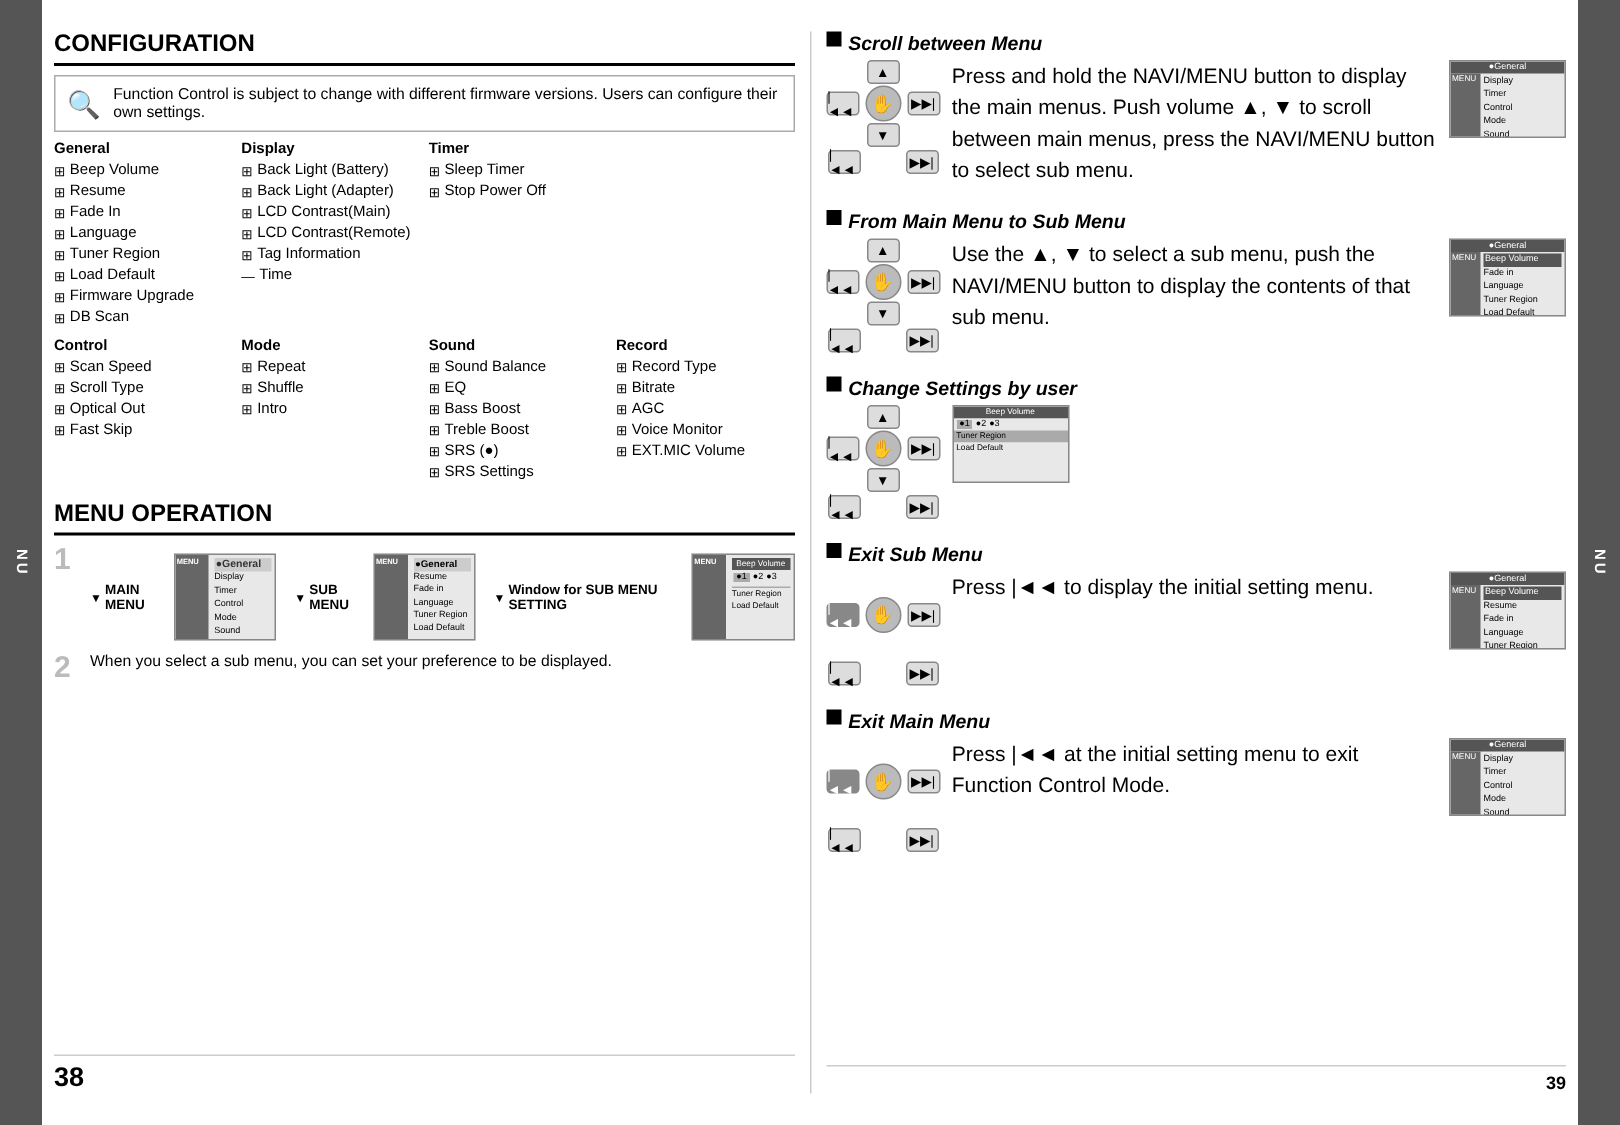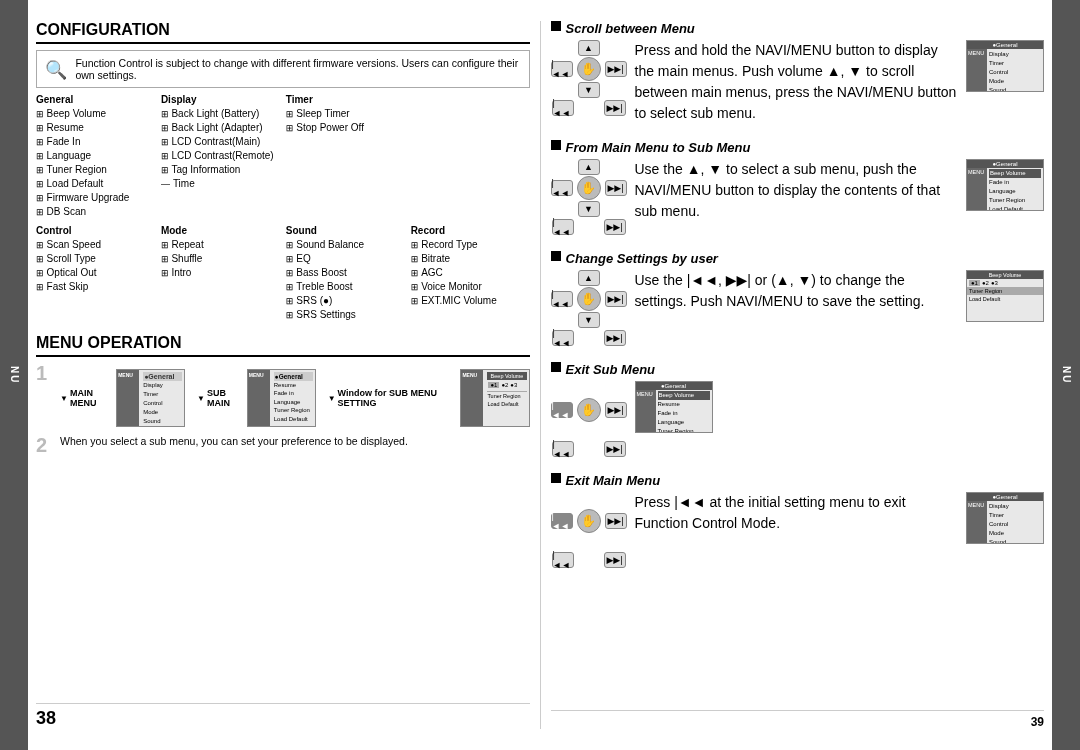--- a/index.html
+++ b/index.html
@@ -460,21 +460,21 @@
                     <div style="font-size:6px; line-height:1.5;">Timer</div>
                     <div style="font-size:6px; line-height:1.5;">Control</div>
                     <div style="font-size:6px; line-height:1.5;">Mode</div>
                     <div style="font-size:6px; line-height:1.5;">Sound</div>
                   </div>
                 </div>
               </div>
             </div>
 
             <div class="menu-col">
-              <div class="menu-col-label">SUB MAIN</div>
+              <div class="menu-col-label">SUB MENU</div>
               <div class="menu-screen">
                 <div class="menu-screen-inner" style="height:100%">
                   <div class="menu-screen-left">
                     <div style="font-size:5px; color:white; font-weight:bold;">MENU</div>
                   </div>
                   <div class="menu-screen-right">
                     <div style="font-size:6.5px; font-weight:bold; background:#ccc; padding:1px;">●General</div>
                     <div style="font-size:6px; line-height:1.4;">Resume</div>
                     <div style="font-size:6px; line-height:1.4;">Fade in</div>
                     <div style="font-size:6px; line-height:1.4;">Language</div>
@@ -618,21 +618,20 @@
               <div class="nav-btn">▼</div>
             </div>
             <div class="nav-btn">▶▶|</div>
           </div>
           <div style="display:flex; gap:4px;">
             <div class="nav-btn">|◄◄</div>
             <div style="width:22px;"></div>
             <div class="nav-btn">▶▶|</div>
           </div>
         </div>
-        <div class="instruction-text">Use the |◄◄, ▶▶| or (▲, ▼) to change the settings. Push NAVI/MENU to save the setting.</div>
         <div class="right-screen">
           <div style="background:#555; color:white; font-size:5.5px; text-align:center; padding:1px;">Beep Volume</div>
           <div style="font-size:6px; display:flex; gap:2px; padding:1px 2px; background:#e8e8e8;">
             <span style="background:#aaa; padding:0 2px;">●1</span>
             <span>●2</span>
             <span>●3</span>
           </div>
           <div style="background:#aaa; font-size:5.5px; padding:1px 2px;">Tuner Region</div>
           <div style="font-size:5.5px; padding:1px 2px; background:#e8e8e8;">Load Default</div>
         </div>
@@ -654,20 +653,21 @@
               <div style="width:24px; height:16px;"></div>
             </div>
             <div class="nav-btn">▶▶|</div>
           </div>
           <div style="display:flex; gap:4px;">
             <div class="nav-btn">|◄◄</div>
             <div style="width:22px;"></div>
             <div class="nav-btn">▶▶|</div>
           </div>
         </div>
+        <div class="instruction-text">Press |◄◄ to display the initial setting menu.</div>
         <div class="right-screen">
           <div class="rs-header">●General</div>
           <div class="rs-body">
             <div class="rs-sidebar">MENU</div>
             <div class="rs-content">
               <div style="background:#555; color:white; line-height:1.5; padding:0 1px;">Beep Volume</div>
               <div style="line-height:1.5;">Resume</div>
               <div style="line-height:1.5;">Fade in</div>
               <div style="line-height:1.5;">Language</div>
               <div style="line-height:1.5;">Tuner Region</div>

